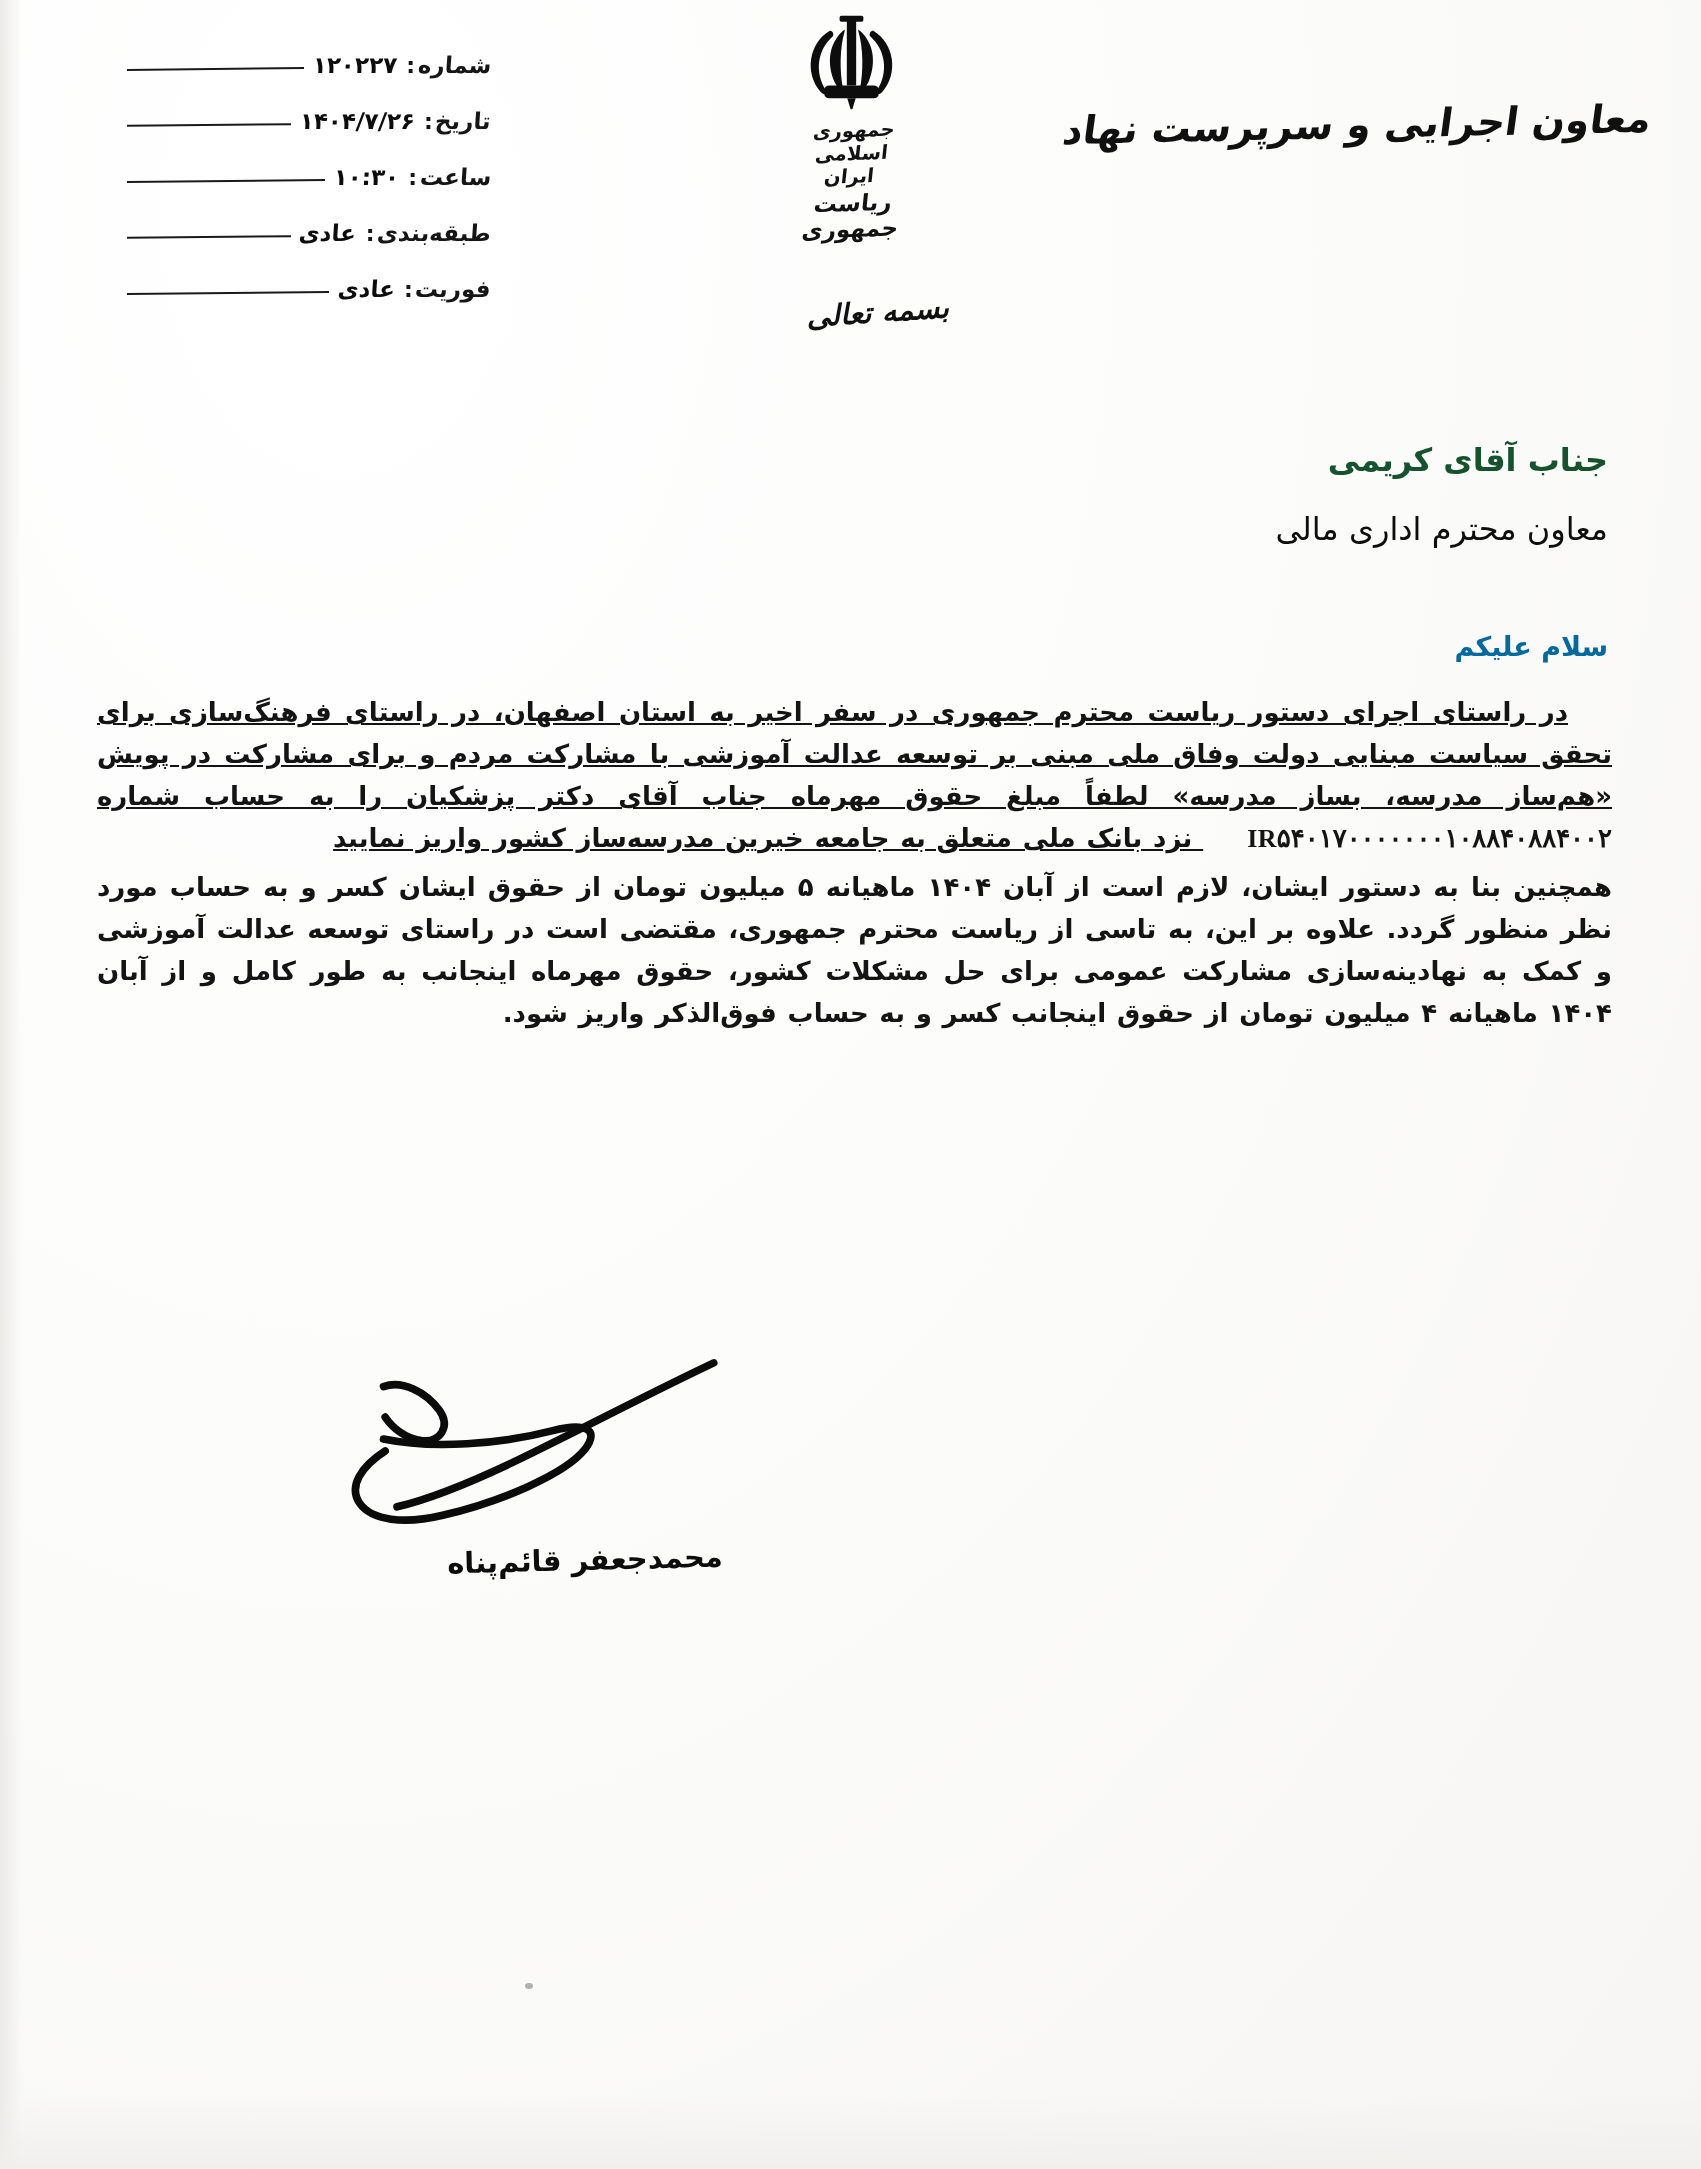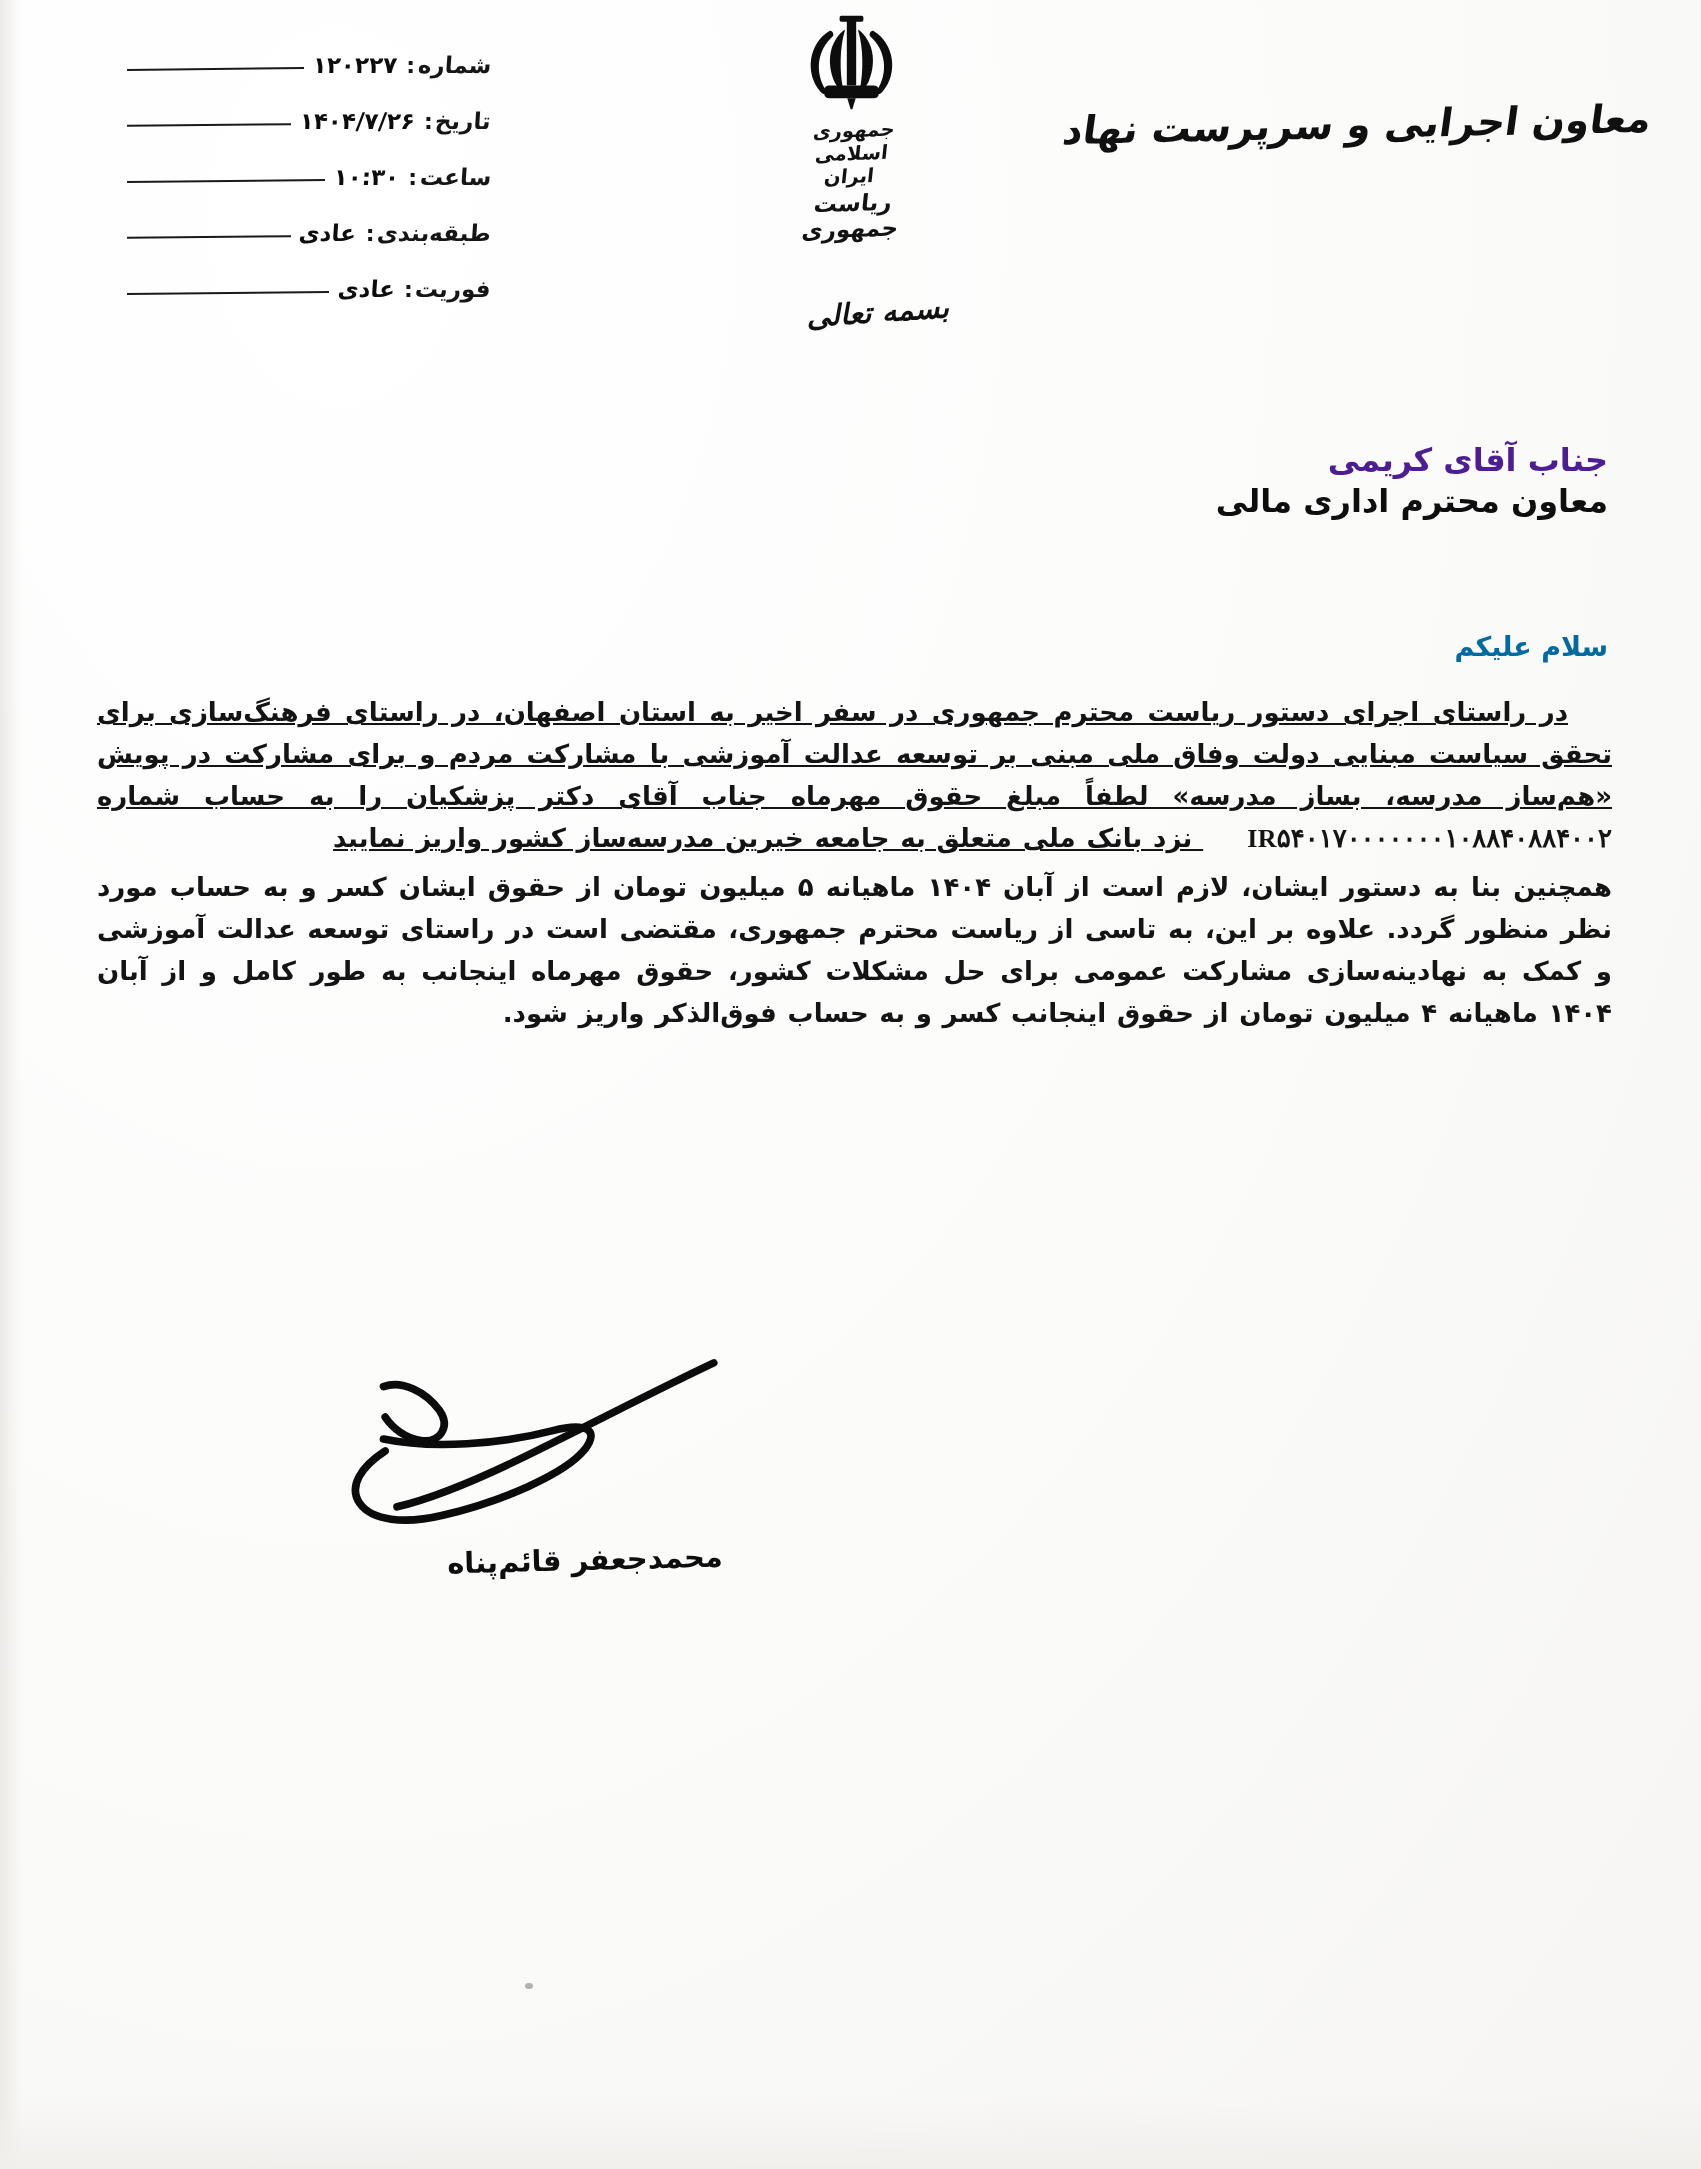--- a/index.html
+++ b/index.html
@@ -142,28 +142,28 @@
   .addressee {
     position: absolute;
     top: 441px;
     right: 93px;
     text-align: right;
     direction: rtl;
   }
   .addressee-name {
     font-size: 32px;
     font-weight: 700;
-    color: #4c1d95;
-    letter-spacing: -0.8px;
-    margin-bottom: 3px;
+    color: #14532d;
+    letter-spacing: -0.8px;
+    margin-bottom: 31px;
     white-space: nowrap;
   }
   .addressee-role {
     font-size: 32px;
-    font-weight: 700;
+    font-weight: 400;
     color: #0e0e0e;
     letter-spacing: -0.8px;
     white-space: nowrap;
   }
 
   
   .salutation {
     position: absolute;
     top: 631px;
     right: 93px;

